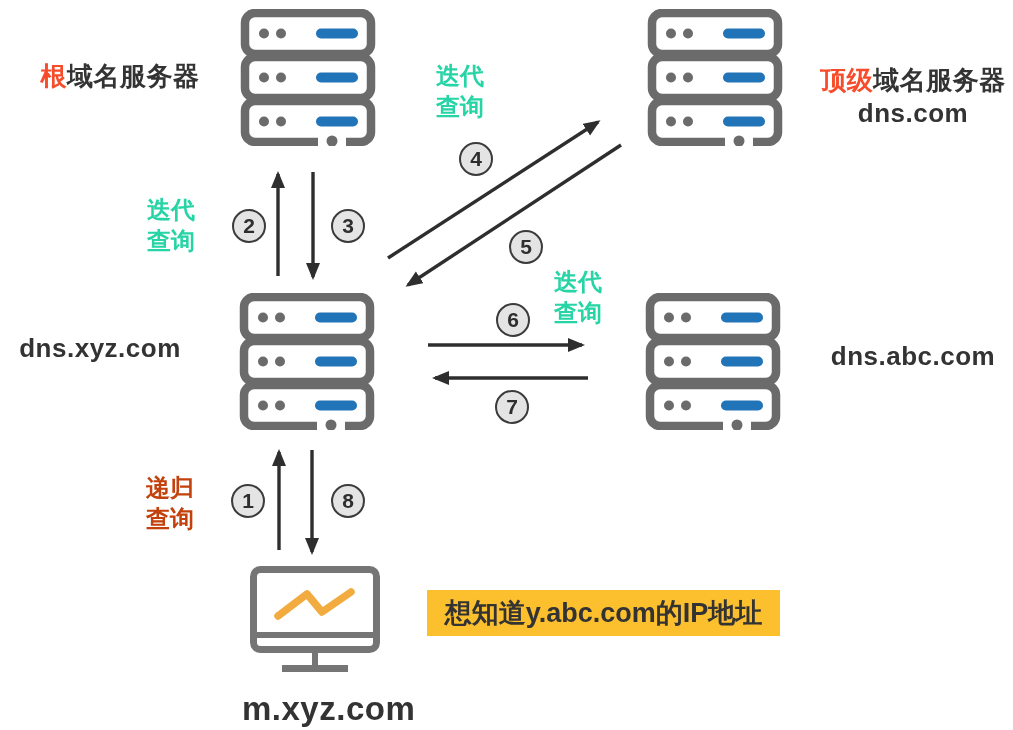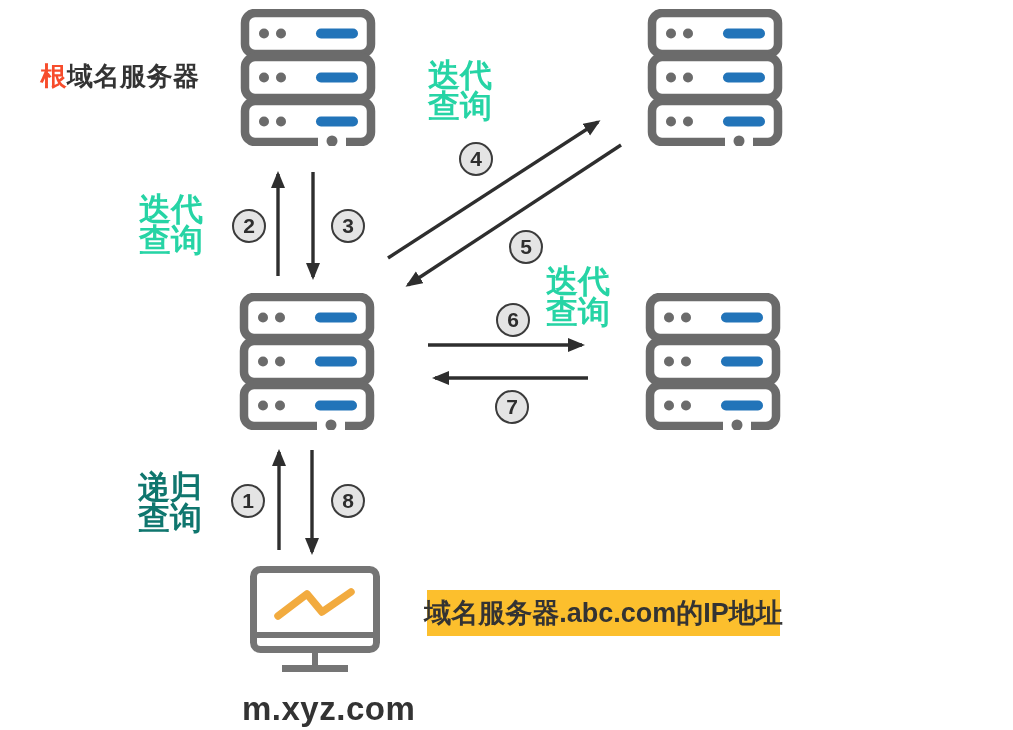--- a/index.html
+++ b/index.html
@@ -4,23 +4,23 @@
 <style>
   html,body { margin:0; padding:0; background:#fff; }
   .canvas {
     position:relative; width:1013px; height:730px; background:#ffffff;
     font-family:"Liberation Sans", sans-serif; overflow:hidden;
   }
   .abs { position:absolute; }
   .node-label { font-weight:bold; color:#333333; font-size:26px; text-align:center; line-height:33px; letter-spacing:0.5px; }
   .hl { color:#f74c2b; }
   .sub { display:block; }
-  .qlabel { font-weight:bold; font-size:32px; text-align:center; line-height:31px; }
+  .qlabel { font-weight:bold; font-size:24px; text-align:center; line-height:31px; }
   .teal { color:#26d4a5; }
-  .purple { color:#0f766e; }
+  .purple { color:#c2410c; }
   .step {
     position:absolute; width:34px; height:34px; border-radius:50%;
     background:#e4e4e4; border:2.5px solid #3b3b3b; box-sizing:border-box;
     display:flex; align-items:center; justify-content:center;
     font-weight:bold; font-size:21px; color:#2e2e2e;
   }
   .banner {
     position:absolute; left:427px; top:590px; width:353px; height:46px;
     background:#fcbf2d; color:#333333; font-weight:bold; font-size:27px;
     display:flex; align-items:center; justify-content:center; white-space:nowrap;
@@ -148,25 +148,31 @@
     <line x1="4" y1="69" x2="126" y2="69" stroke="#757575" stroke-width="6"></line>
     <line x1="65" y1="87" x2="65" y2="100" stroke="#757575" stroke-width="6"></line>
     <line x1="32" y1="102.5" x2="98" y2="102.5" stroke="#757575" stroke-width="7"></line>
     <polyline points="28,50 57,28 72,46 101,26" fill="none" stroke="#f2ab3f" stroke-width="7.5" stroke-linecap="round" stroke-linejoin="round"></polyline>
   </svg>
 
   <div class="abs node-label" style="left:20px;top:60px;width:200px">
     <span class="hl">根</span><span>域名服务器</span>
   </div>
 
+  <div class="abs node-label" style="left:813px;top:64px;width:200px">
+    <div><span class="hl">顶级</span><span>域名服务器</span></div>
+    <span class="sub">dns.com</span>
+  </div>
 
   <div class="abs node-label" style="left:0px;top:332px;width:200px">
+    <span class="sub">dns.xyz.com</span>
   </div>
 
   <div class="abs node-label" style="left:813px;top:340px;width:200px">
+    <span class="sub">dns.abc.com</span>
   </div>
 
   <div class="abs node-label" style="left:242px;top:692px;width:160px;font-size:33px">m.xyz.com</div>
 
   <div class="abs qlabel teal" style="left:420px;top:60px;width:80px">
     <div>迭代</div>
     <div>查询</div>
   </div>
 
   <div class="abs qlabel teal" style="left:131px;top:194px;width:80px">
@@ -186,15 +192,15 @@
 
   <div class="step" style="left:231px;top:484px">1</div>
   <div class="step" style="left:232px;top:209px">2</div>
   <div class="step" style="left:331px;top:209px">3</div>
   <div class="step" style="left:459px;top:142px">4</div>
   <div class="step" style="left:509px;top:230px">5</div>
   <div class="step" style="left:496px;top:303px">6</div>
   <div class="step" style="left:495px;top:390px">7</div>
   <div class="step" style="left:331px;top:484px">8</div>
 
-  <div class="banner">域名服务器.abc.com的IP地址</div>
+  <div class="banner">想知道y.abc.com的IP地址</div>
 
 </div>
 
 </body></html>

